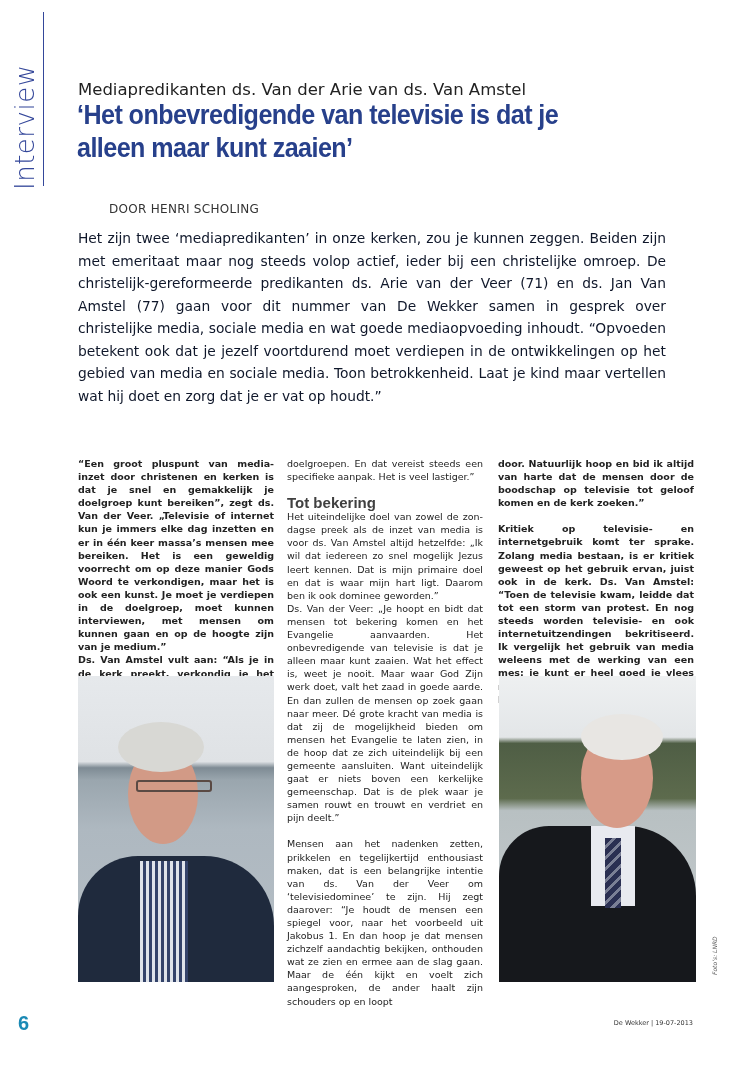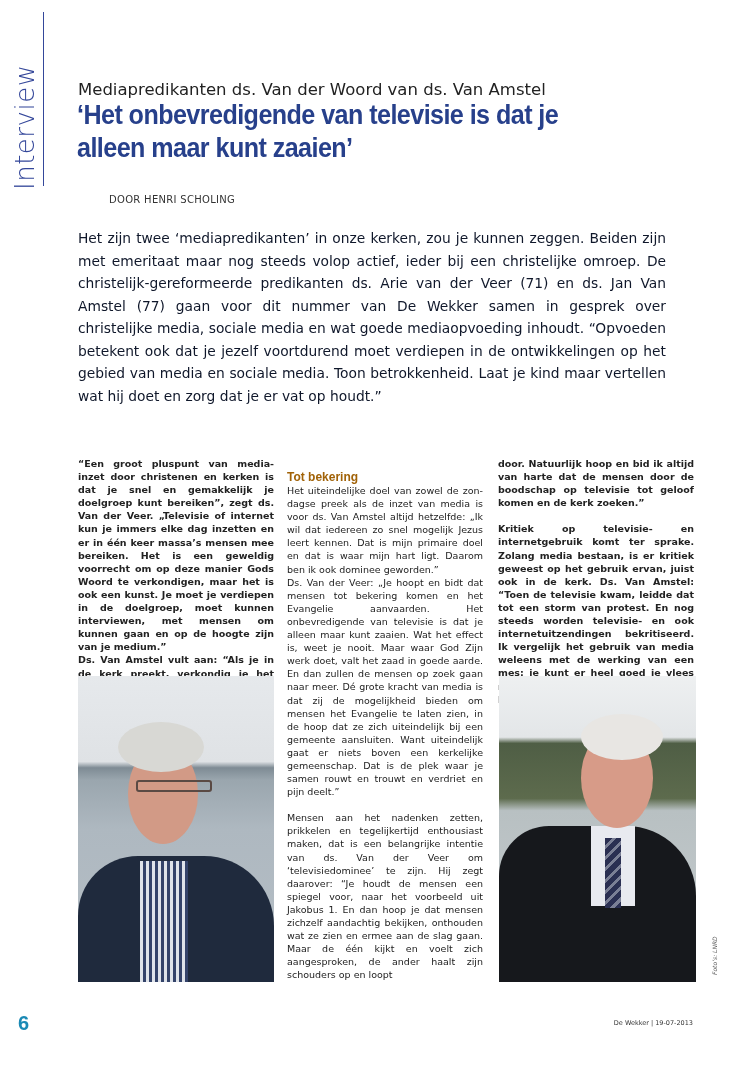--- a/index.html
+++ b/index.html
@@ -4,28 +4,28 @@
 <style>
   html, body { margin: 0; padding: 0; background: #ffffff; }
   body { width: 738px; height: 1068px; position: relative; overflow: hidden; font-family: "DejaVu Sans", sans-serif; color: #222; }
 
   .section-tab { position: absolute; left: 8px; top: 80px; width: 34px; height: 110px; }
   .section-tab .label { position: absolute; left: 0; top: 0; width: 110px; height: 34px; transform-origin: 0 0; transform: rotate(-90deg) translate(-110px, 0); font-size: 26px; font-weight: 300; color: #34479a; line-height: 34px; letter-spacing: 0.5px; }
   .section-rule { position: absolute; left: 43px; top: 12px; width: 1px; height: 174px; background: #34479a; }
 
   .kicker { position: absolute; left: 78px; top: 80px; font-size: 16.5px; color: #222; white-space: nowrap; }
   .headline { position: absolute; left: 77px; top: 99px; width: 520px; font-family: "Liberation Sans", sans-serif; font-weight: bold; font-size: 27px; line-height: 33px; color: #27408b; letter-spacing: -0.6px; transform: scaleX(0.93); transform-origin: 0 0; }
-  .byline { position: absolute; left: 77px; top: 194px; font-size: 10px; color: #333; letter-spacing: 0.3px; padding-left: 32px; }
+  .byline { position: absolute; left: 77px; top: 202px; font-size: 12px; color: #333; letter-spacing: 0.3px; padding-left: 32px; }
 
   .intro { position: absolute; left: 78px; top: 227px; width: 588px; font-size: 13.8px; line-height: 22.5px; color: #0f172a; text-align: justify; }
 
   .col { position: absolute; top: 457px; width: 196px; font-size: 9.5px; line-height: 13.1px; color: #222; text-align: justify; hyphens: manual; }
   .col p { margin: 0; }
   .col p.gap { margin-top: 13px; }
-  .col h3 { margin: 13px 0 0 0; font-family: "Liberation Sans", sans-serif; font-size: 12px; font-weight: bold; line-height: 14px; color: #a16207; }
+  .col h3 { margin: 13px 0 0 0; font-family: "Liberation Sans", sans-serif; font-size: 15px; font-weight: bold; line-height: 14px; color: #404040; }
   .col1 { left: 78px; font-weight: bold; }
   .col2 { left: 287px; }
   .col3 { left: 498px; font-weight: bold; }
 
   .photo { position: absolute; overflow: hidden; }
   .photo1 { left: 78px; top: 676px; width: 196px; height: 306px; background: linear-gradient(180deg, #e6e9ec 0%, #dfe2e5 28%, #7e8b94 30%, #9aa6ae 34%, #aeb8c0 50%, #b6bfc6 100%); }
   .photo2 { left: 499px; top: 676px; width: 197px; height: 306px; background: linear-gradient(180deg, #eef0f1 0%, #e3e6e8 20%, #4f5e45 22%, #5d6b4d 40%, #b8c0c2 44%, #c7cdd0 100%); }
   .head { position: absolute; border-radius: 50%; }
   .body-shape { position: absolute; }
 
@@ -36,32 +36,33 @@
   .footer-issue { position: absolute; right: 45px; top: 1019px; font-size: 6.5px; color: #333; padding-left: 16px; }
 </style>
 </head>
 <body>
 
 <div class="section-tab">
   <div class="label">Interview</div>
 </div>
 <div class="section-rule"></div>
 
-<div class="kicker">Mediapredikanten ds. Van der Woord van ds. Van Amstel</div>
+<div class="kicker">Mediapredikanten ds. Van der Arie van ds. Van Amstel</div>
 <h1 class="headline" style="margin:0;">‘Het onbevredigende van televisie is dat je alleen maar kunt zaaien’</h1>
 <div class="byline">DOOR HENRI SCHOLING</div>
 
 <p class="intro" style="margin:0;">Het zijn twee ‘mediapredikanten’ in onze kerken, zou je kunnen zeggen. Beiden zijn met emeritaat maar nog steeds volop actief, ieder bij een christelijke omroep. De christelijk-gereformeerde predikanten ds. Arie van der Veer (71) en ds. Jan Van Amstel (77) gaan voor dit nummer van De Wekker samen in gesprek over christelijke media, sociale media en wat goede mediaopvoeding inhoudt. “Opvoeden betekent ook dat je jezelf voortdurend moet verdiepen in de ontwikkelingen op het gebied van media en sociale media. Toon betrokkenheid. Laat je kind maar vertellen wat hij doet en zorg dat je er vat op houdt.”</p>
 
 <div class="col col1">
   <p>“Een groot pluspunt van media-inzet door christenen en kerken is dat je snel en ge­makkelijk je doelgroep kunt bereiken”, zegt ds. Van der Veer. „Televisie of internet kun je immers elke dag inzetten en er in één keer massa’s mensen mee bereiken. Het is een geweldig voorrecht om op deze manier Gods Woord te verkondigen, maar het is ook een kunst. Je moet je verdiepen in de doelgroep, moet kunnen intervie­wen, met mensen om kunnen gaan en op de hoogte zijn van je medium.”</p>
   <p>Ds. Van Amstel vult aan: “Als je in de kerk preekt, verkondig je het Woord voor de ge­meente. Maar door middel van de verschil­lende media richt je je tot verschillende</p>
 </div>
 
 <div class="col col2">
+  <p>doelgroepen. En dat vereist steeds een specifieke aanpak. Het is veel lastiger.”</p>
   <h3>Tot bekering</h3>
   <p>Het uiteindelijke doel van zowel de zon­dagse preek als de inzet van media is voor ds. Van Amstel altijd hetzelfde: „Ik wil dat iedereen zo snel mogelijk Jezus leert ken­nen. Dat is mijn primaire doel en dat is waar mijn hart ligt. Daarom ben ik ook do­minee geworden.”</p>
   <p>Ds. Van der Veer: „Je hoopt en bidt dat mensen tot bekering komen en het Evan­gelie aanvaarden. Het onbevredigende van televisie is dat je alleen maar kunt zaai­en. Wat het effect is, weet je nooit. Maar waar God Zijn werk doet, valt het zaad in goede aarde. En dan zullen de mensen op zoek gaan naar meer. Dé grote kracht van media is dat zij de mogelijkheid bieden om mensen het Evangelie te laten zien, in de hoop dat ze zich uiteindelijk bij een ge­meente aansluiten. Want uiteindelijk gaat er niets boven een kerkelijke gemeen­schap. Dat is de plek waar je samen rouwt en trouwt en verdriet en pijn deelt.”</p>
   <p class="gap">Mensen aan het nadenken zetten, prikke­len en tegelijkertijd enthousiast maken, dat is een belangrijke intentie van ds. Van der Veer om ‘televisiedominee’ te zijn. Hij zegt daarover: “Je houdt de mensen een spiegel voor, naar het voorbeeld uit Jako­bus 1. En dan hoop je dat mensen zichzelf aandachtig bekijken, onthouden wat ze zien en ermee aan de slag gaan. Maar de één kijkt en voelt zich aangesproken, de ander haalt zijn schouders op en loopt</p>
 </div>
 
 <div class="col col3">
   <p>door. Natuurlijk hoop en bid ik altijd van harte dat de mensen door de boodschap op televisie tot geloof komen en de kerk zoeken.”</p>
   <p class="gap">Kritiek op televisie- en internetgebruik komt ter sprake. Zolang media bestaan, is er kritiek geweest op het gebruik ervan, juist ook in de kerk. Ds. Van Amstel: “Toen de televisie kwam, leidde dat tot een storm van protest. En nog steeds worden televi­sie- en ook internetuitzendingen bekriti­seerd. Ik vergelijk het gebruik van media weleens met de werking van een mes: je kunt er heel goed je vlees mee snijden, maar je kunt je er ook lelijk aan bezeren.</p>
 </div>

